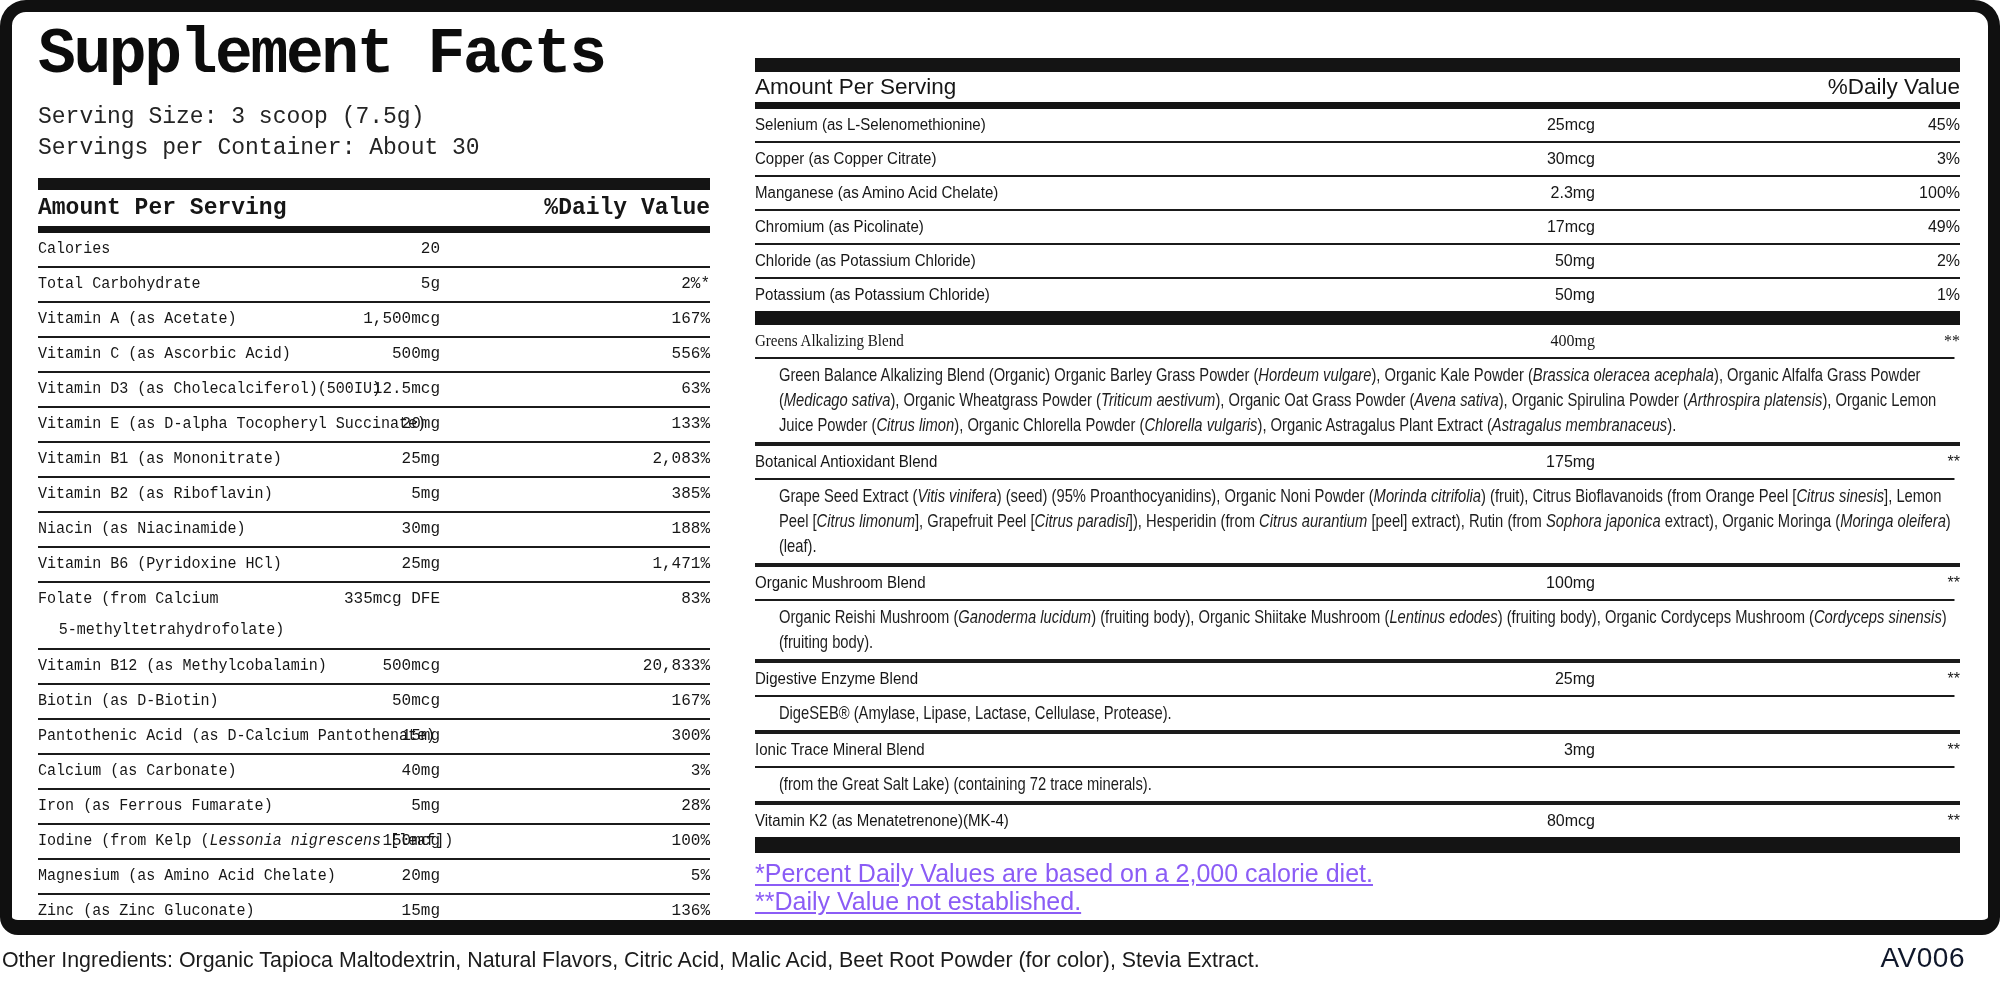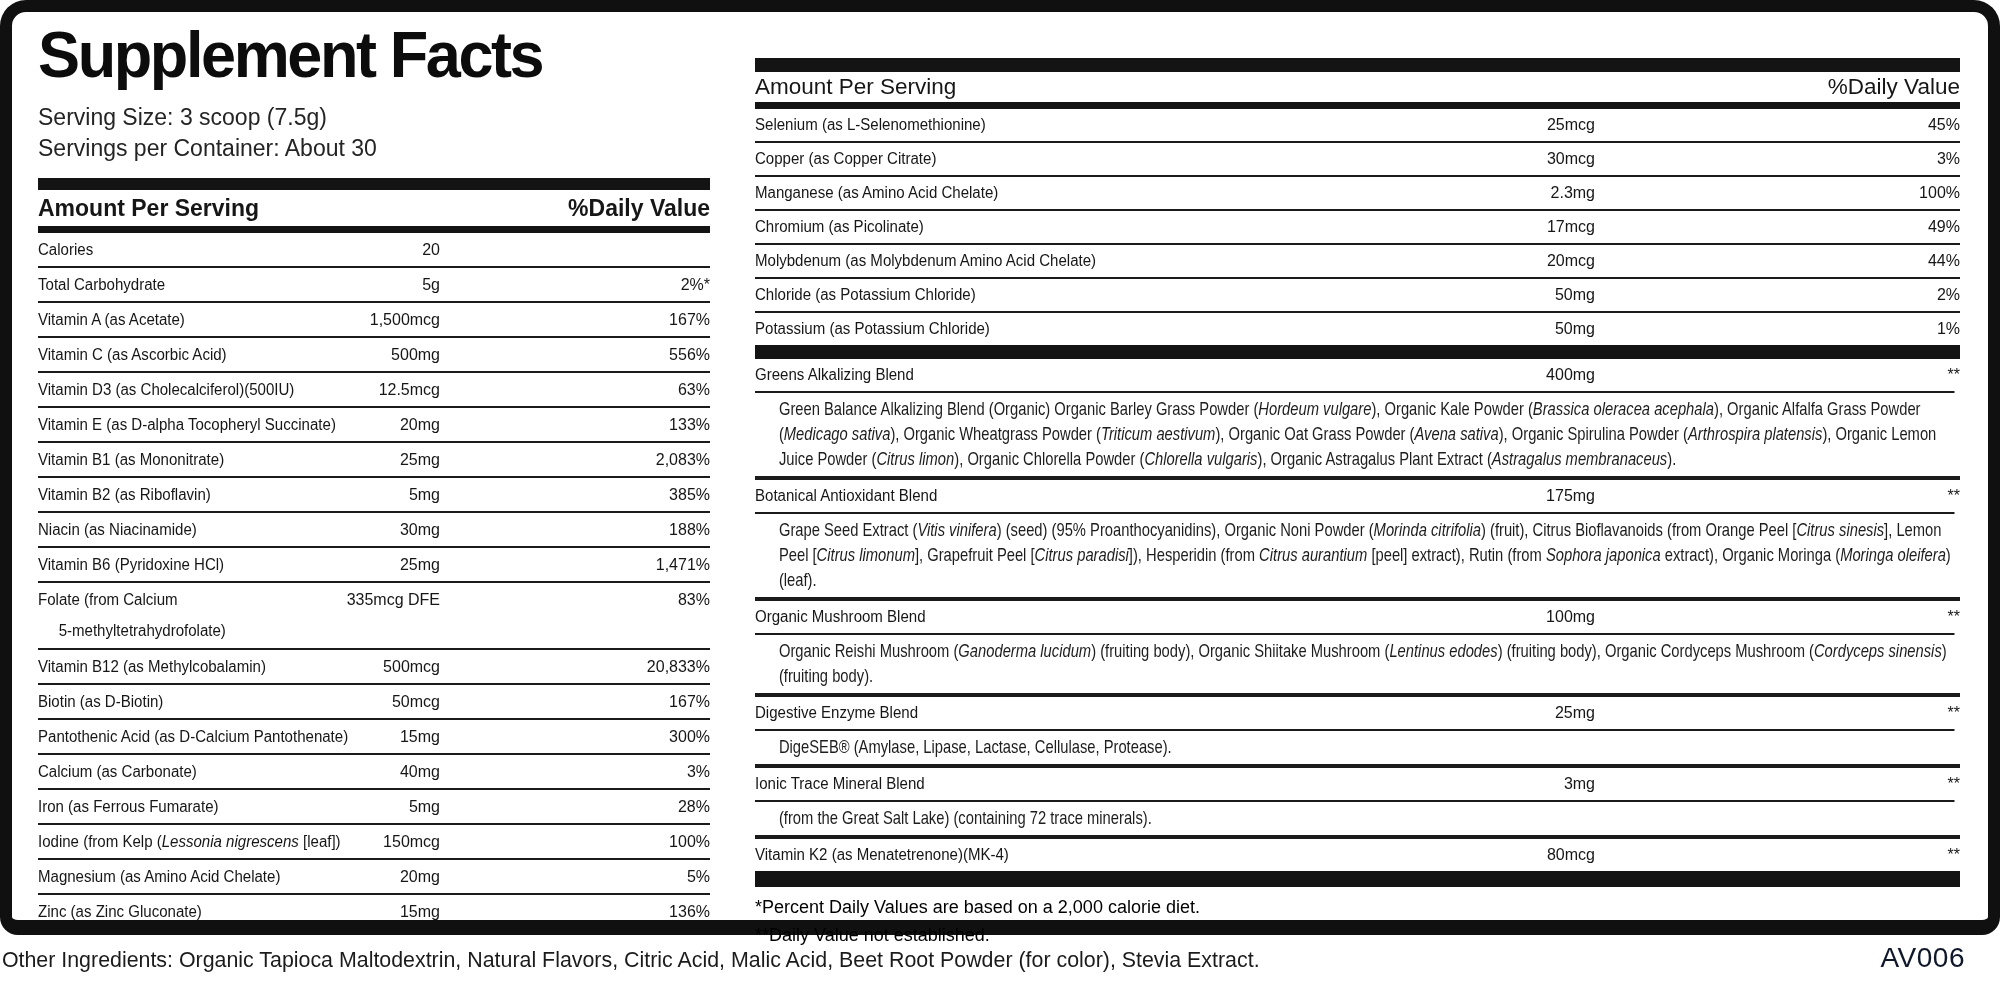--- a/index.html
+++ b/index.html
@@ -9,21 +9,21 @@
     position:relative;overflow:hidden;
     -webkit-font-smoothing:antialiased;
   }
   .panel{
     box-sizing:border-box;position:absolute;left:0;top:0;
     width:2000px;height:935px;background:#fff;
     border:12px solid #101010;border-bottom-width:15px;
     border-radius:26px 26px 18px 18px;
     display:flex;align-items:flex-start;
   }
-  .col-left{width:672px;margin-left:26px;}
+  .col-left{width:672px;margin-left:26px;font-family:Liberation Mono, monospace;}
   .col-right{width:1205px;margin-left:45px;}
 
   .title{
     font-size:65px;font-weight:bold;letter-spacing:-2.5px;line-height:70px;
     margin:8px 0 12px 0;color:#0c0c0c;
     transform:scaleX(0.97);transform-origin:left center;white-space:nowrap;
   }
   .serving{font-size:23px;line-height:31px;color:#242424;}
 
   .bar{background:#141414;}
@@ -46,32 +46,32 @@
     transform:scaleX(0.94);transform-origin:0 50%;
   }
   .fname.two-line{white-space:normal;transform-origin:0 0;}
   .name2{display:block;padding-left:22px;line-height:29px;padding-bottom:3px;}
   .famt,.fdv{position:absolute;top:0;white-space:nowrap;}
   .col-left  .famt{right:270px;}
   .col-right .famt{right:365px;}
   .fdv{right:0;}
 
   .blend-name{border-top:4px solid #1b1b1b;}
-  .blend-name.first{border-top:none;}
+  .blend-name.first{border-top:none;font-family:Liberation Serif, serif;}
   .blend-desc{
     border-top:2.5px solid #1b1b1b;
     font-size:18.5px;line-height:25px;
     padding:3px 0 5px 30px;
     width:1475px;transform:scaleX(0.797);transform-origin:0 0;
     color:#1d1d1d;
   }
   .blend-desc i{font-style:italic;}
 
   .footnotes{margin-top:6px;}
-  .footnote{font-size:18px;line-height:28px;color:#000000;}
+  .footnote{font-size:25px;line-height:28px;color:#8b5cf6;text-decoration:underline;}
 
   .bottom-line{
     position:absolute;left:0;top:942px;width:1985px;
     display:flex;justify-content:space-between;align-items:baseline;
   }
   .other-ing{
     font-size:22.5px;color:#1b1b1b;display:inline-block;
     transform:scaleX(0.95);transform-origin:0 50%;white-space:nowrap;padding-left:2px;
   }
   .code{font-size:28px;color:#0f172a;padding-right:20px;letter-spacing:0.5px;}
@@ -212,25 +212,20 @@
       <span class="fname">Manganese (as Amino Acid Chelate)</span>
       <span class="famt">2.3mg</span>
       <span class="fdv">100%</span>
     </div>
     <div class="frow">
       <span class="fname">Chromium (as Picolinate)</span>
       <span class="famt">17mcg</span>
       <span class="fdv">49%</span>
     </div>
     <div class="frow">
-      <span class="fname">Molybdenum (as Molybdenum Amino Acid Chelate)</span>
-      <span class="famt">20mcg</span>
-      <span class="fdv">44%</span>
-    </div>
-    <div class="frow">
       <span class="fname">Chloride (as Potassium Chloride)</span>
       <span class="famt">50mg</span>
       <span class="fdv">2%</span>
     </div>
     <div class="frow">
       <span class="fname">Potassium (as Potassium Chloride)</span>
       <span class="famt">50mg</span>
       <span class="fdv">1%</span>
     </div>
 

